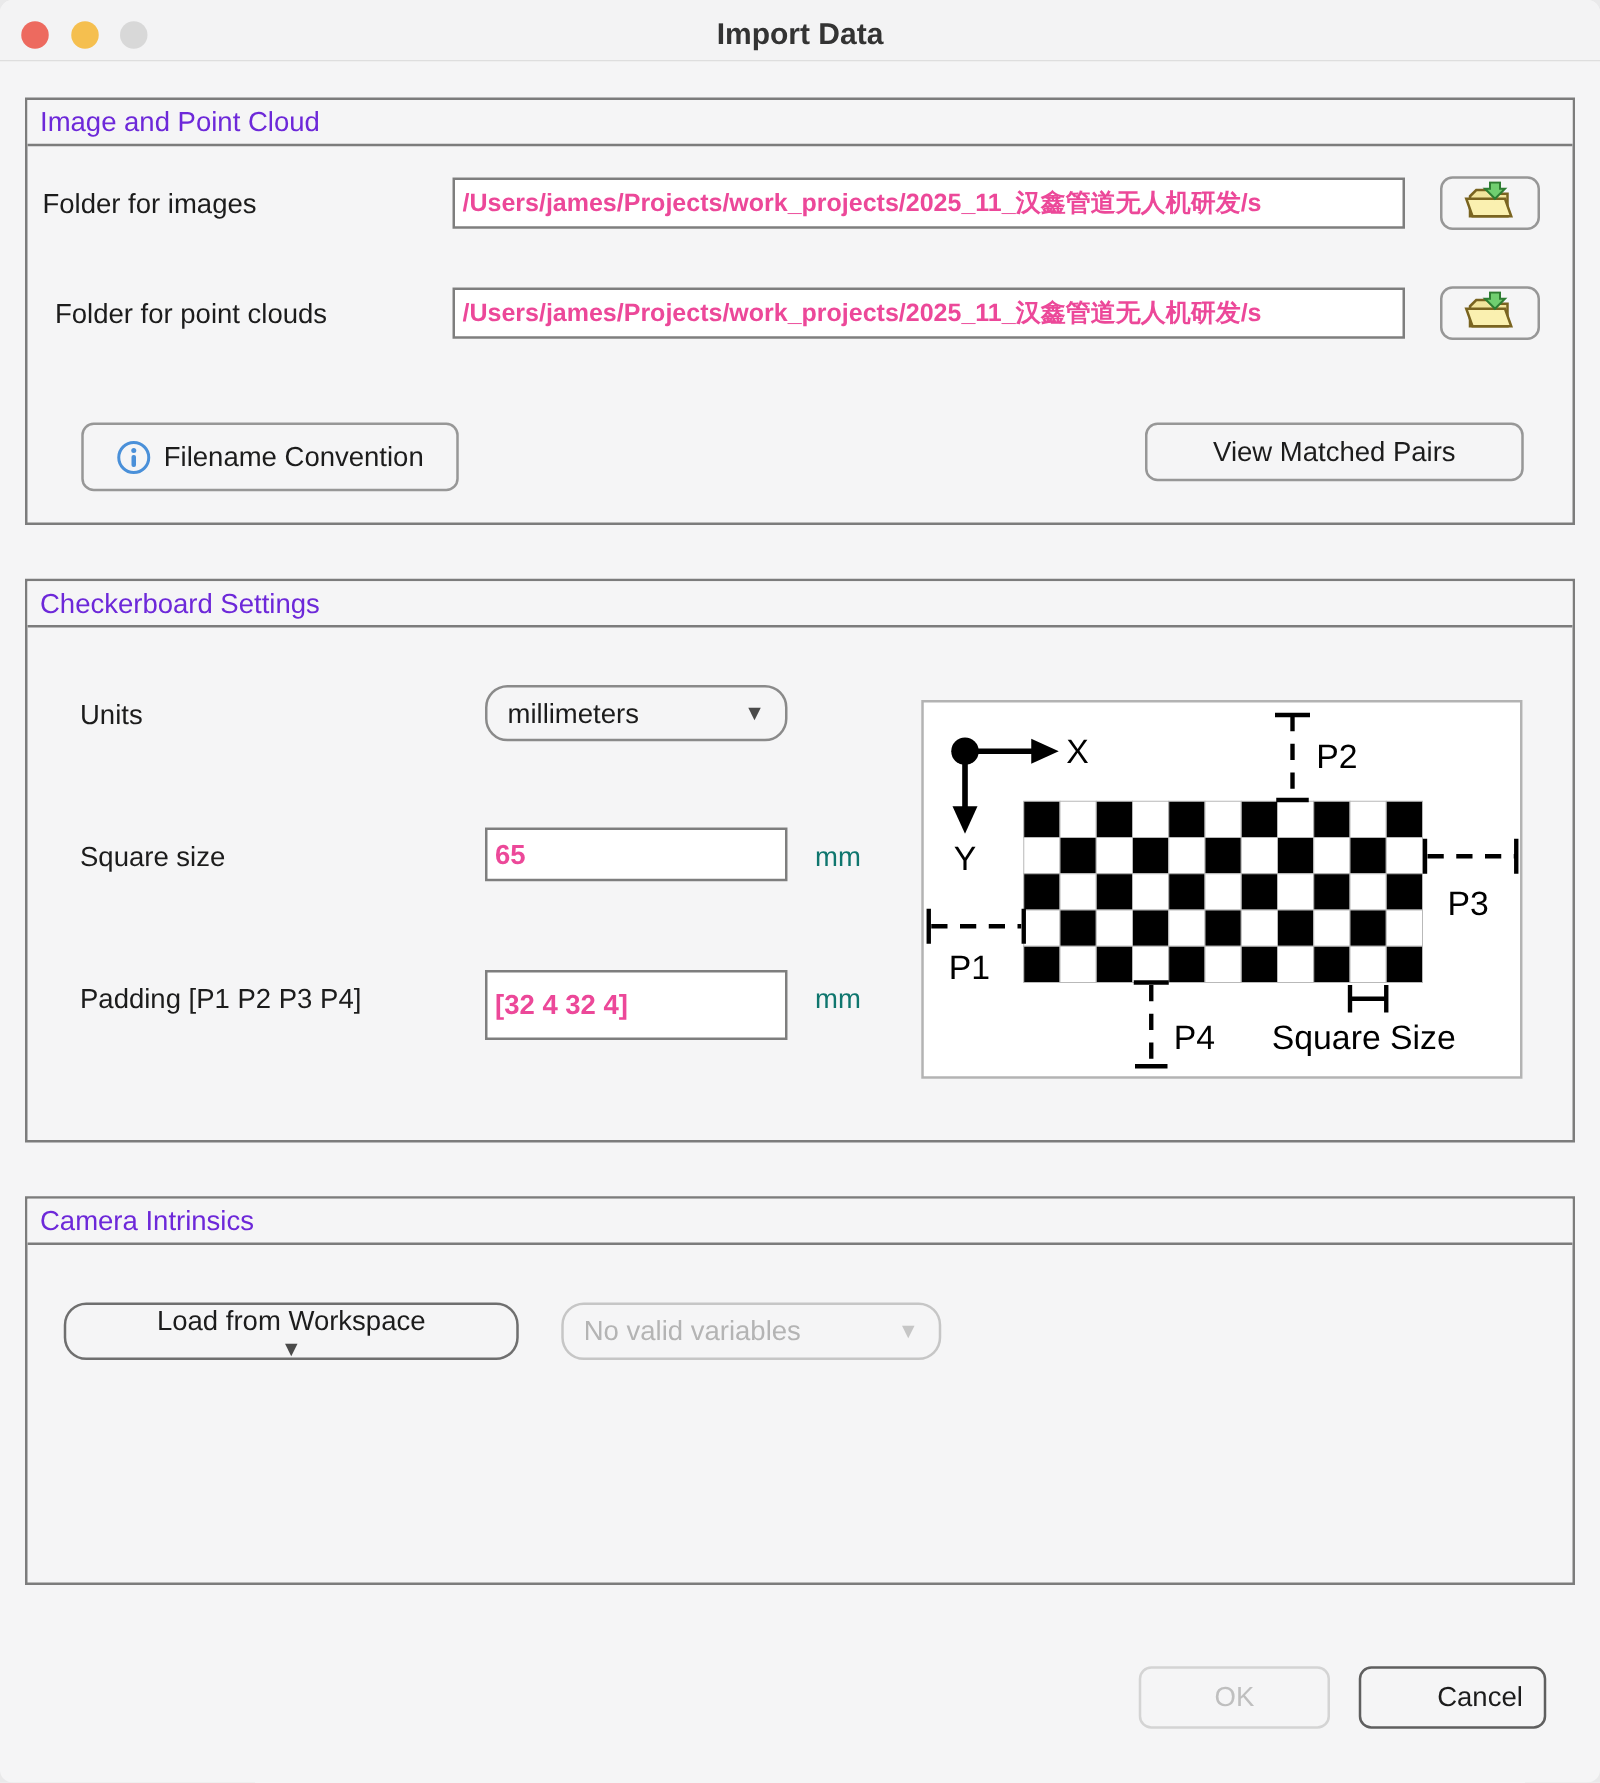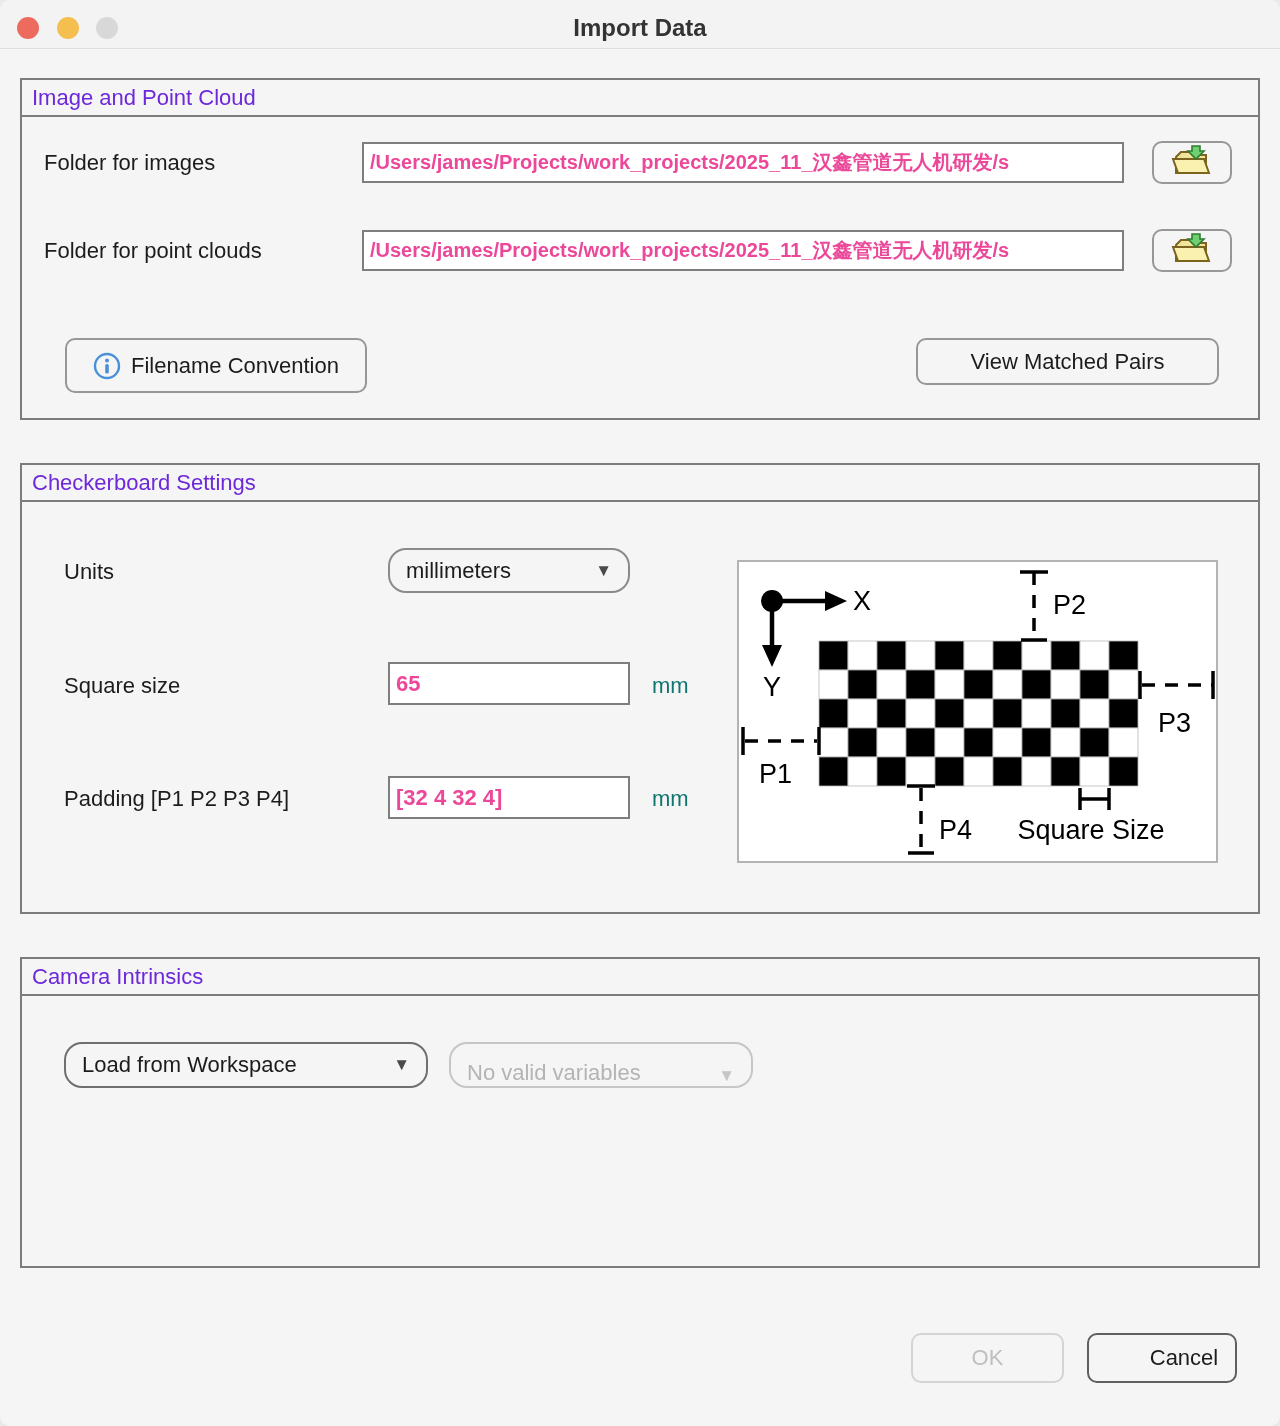--- a/index.html
+++ b/index.html
@@ -57,21 +57,21 @@
     align-items:center; justify-content:center; cursor:pointer;
   }
   
   .dropdown {
     position:absolute; border:2px solid #8a8a8a; border-radius:18px;
     background:transparent; display:flex; align-items:center;
     justify-content:space-between; padding:0 16px; font-size:22px;
     color:#1c1c1c; cursor:pointer;
   }
   .dd-caret { font-size:17px; color:#4a4a4a; }
-  .dropdown.disabled { border-color:#c6c6c6; color:#b4b4b4; cursor:default;align-items:flex-end; }
+  .dropdown.disabled { border-color:#c6c6c6; color:#b4b4b4; cursor:default; }
   .dropdown.disabled .dd-caret { color:#c6c6c6; }
   
   .diagram {
     position:absolute; left:715px; top:95px; width:481px; height:303px;
     background:#ffffff; border:2px solid #b3b3b3;
   }
   .unit { position:absolute; font-size:22px; color:#0f766e; }
 </style>
 </head>
 <body>
@@ -81,21 +81,21 @@
   <div class="titlebar">
     <div class="traffic t-red"></div>
     <div class="traffic t-yellow"></div>
     <div class="traffic t-gray"></div>
     <div class="win-title">Import Data</div>
   </div>
 
   <div class="panel p1">
     <div class="panel-header">Image and Point Cloud</div>
 
-    <div class="lbl" style="left:22px; top:70px;">Folder for images</div>
+    <div class="lbl" style="left:12px; top:70px;">Folder for images</div>
     <input class="tfield" style="left: 340px; top: 62px; width: 762px; height: 41px;" readonly="" value="/Users/james/Projects/work_projects/2025_11_汉鑫管道无人机研发/s">
     <button class="browse" style="left:1130px; top:61px;">
       <span>
         <svg width="44" height="32" viewBox="0 0 44 32">
           <path d="M6 12 L11 7 L20 7 L23 10 L36 10 L36 28 L6 28 Z" fill="#f2e49b" stroke="#7a6420" stroke-width="2"></path>
           <path d="M3 14 L34 14 L39 28 L8 28 Z" fill="#faf0b0" stroke="#7a6420" stroke-width="2"></path>
           <path d="M22 1 L30 1 L30 6 L34 6 L26 14 L18 6 L22 6 Z" fill="#70cf70" stroke="#2e7d32" stroke-width="1.6"></path>
         </svg>
       </span>
     </button>
@@ -135,21 +135,21 @@
     <div class="dropdown" style="left:366px; top:83px; width:242px; height:45px;">
       <span>millimeters</span>
       <span class="dd-caret">▼</span>
     </div>
 
     <div class="lbl" style="left:42px; top:208px;">Square size</div>
     <input class="tfield" style="left: 366px; top: 197px; width: 242px; height: 43px; font-size: 22px;" value="65">
     <div class="unit" style="left:630px; top:208px;">mm</div>
 
     <div class="lbl" style="left:42px; top:321px;">Padding [P1 P2 P3 P4]</div>
-    <input class="tfield" style="left: 366px; top: 311px; width: 242px; height: 43px; font-size: 22px;" value="[32 4 32 4]">
+    <input class="tfield" style="left: 366px; top: 311px; width: 242px; height: 56px; font-size: 22px;" value="[32 4 32 4]">
     <div class="unit" style="left:630px; top:321px;">mm</div>
 
     <div class="diagram">
       <svg width="477" height="299" viewBox="0 0 477 299" style="font-family:'Liberation Sans', sans-serif;">
 
         <circle cx="33" cy="39" r="11" fill="#000"></circle>
         <line x1="33" y1="39" x2="88" y2="39" stroke="#000" stroke-width="4.5"></line>
         <polygon points="86,29 108,39 86,49" fill="#000"></polygon>
         <text x="114" y="48" font-size="27" fill="#000">X</text>
         <line x1="33" y1="39" x2="33" y2="85" stroke="#000" stroke-width="4.5"></line>
@@ -238,21 +238,21 @@
         <line x1="341" y1="237" x2="370" y2="237" stroke="#000" stroke-width="3.5"></line>
         <line x1="370" y1="226" x2="370" y2="248" stroke="#000" stroke-width="3.5"></line>
         <text x="352" y="277" font-size="27" fill="#000" text-anchor="middle">Square Size</text>
       </svg>
     </div>
   </div>
 
   <div class="panel p3">
     <div class="panel-header">Camera Intrinsics</div>
 
-    <div class="dropdown" style="left:42px; top:83px; width:364px; height:46px; border-color:#6f6f6f;">
+    <div class="dropdown" style="left:29px; top:83px; width:364px; height:46px; border-color:#6f6f6f;flex-direction:column;">
       <span>Load from Workspace</span>
       <span class="dd-caret">▼</span>
     </div>
 
     <div class="dropdown disabled" style="left:427px; top:83px; width:304px; height:46px;">
       <span>No valid variables</span>
       <span class="dd-caret">▼</span>
     </div>
   </div>
 

